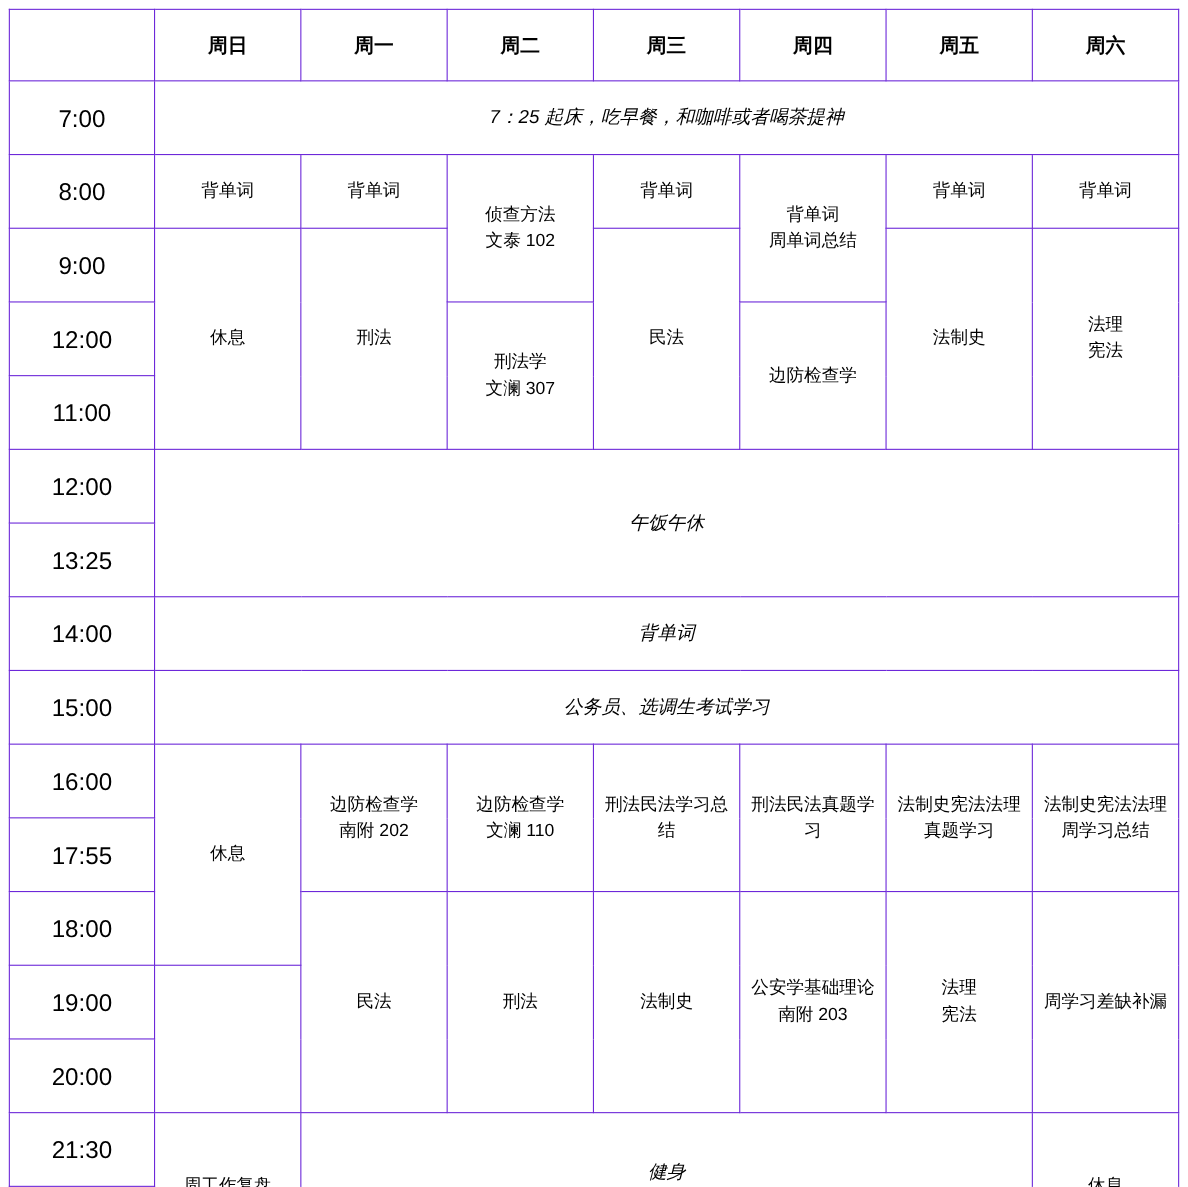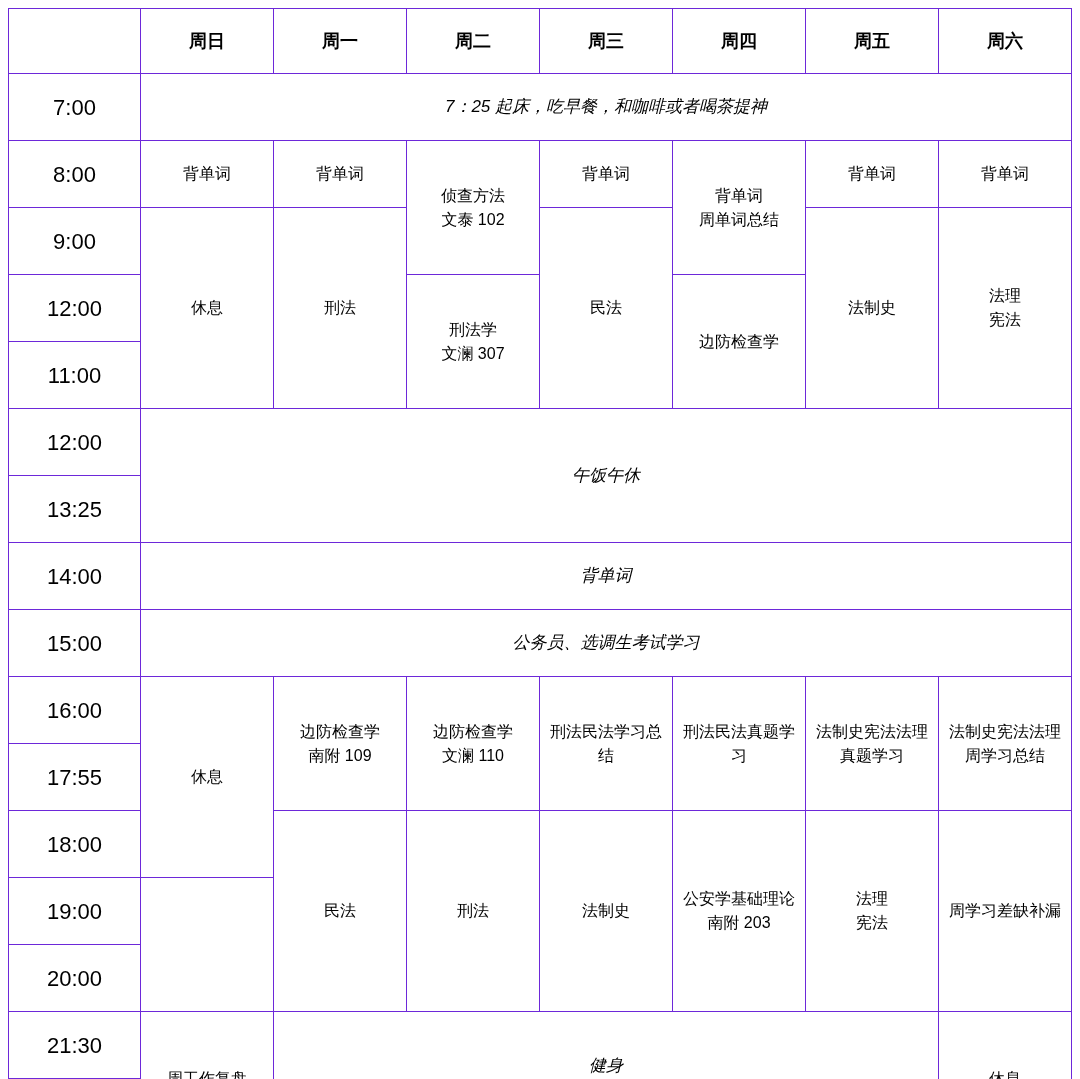--- a/index.html
+++ b/index.html
@@ -149,21 +149,21 @@
       <tr>
         <td class="time-cell">15:00</td>
         <td class="wide" colspan="7">公务员、选调生考试学习</td>
       </tr>
 
       <tr>
         <td class="time-cell">16:00</td>
         <td rowspan="3">休息</td>
         <td rowspan="2">
           <span class="cell-line">边防检查学</span>
-          <span class="cell-line">南附 109</span>
+          <span class="cell-line">南附 202</span>
         </td>
         <td rowspan="2">
           <span class="cell-line">边防检查学</span>
           <span class="cell-line">文澜 110</span>
         </td>
         <td rowspan="2">刑法民法学习总结</td>
         <td rowspan="2">刑法民法真题学习</td>
         <td rowspan="2">法制史宪法法理真题学习</td>
         <td rowspan="2">法制史宪法法理周学习总结</td>
       </tr>

